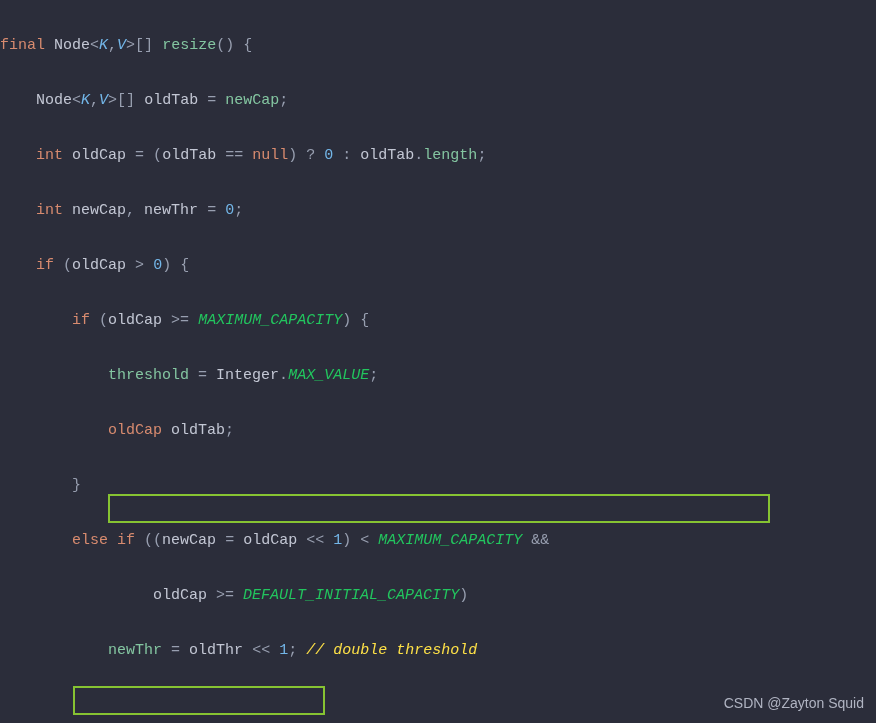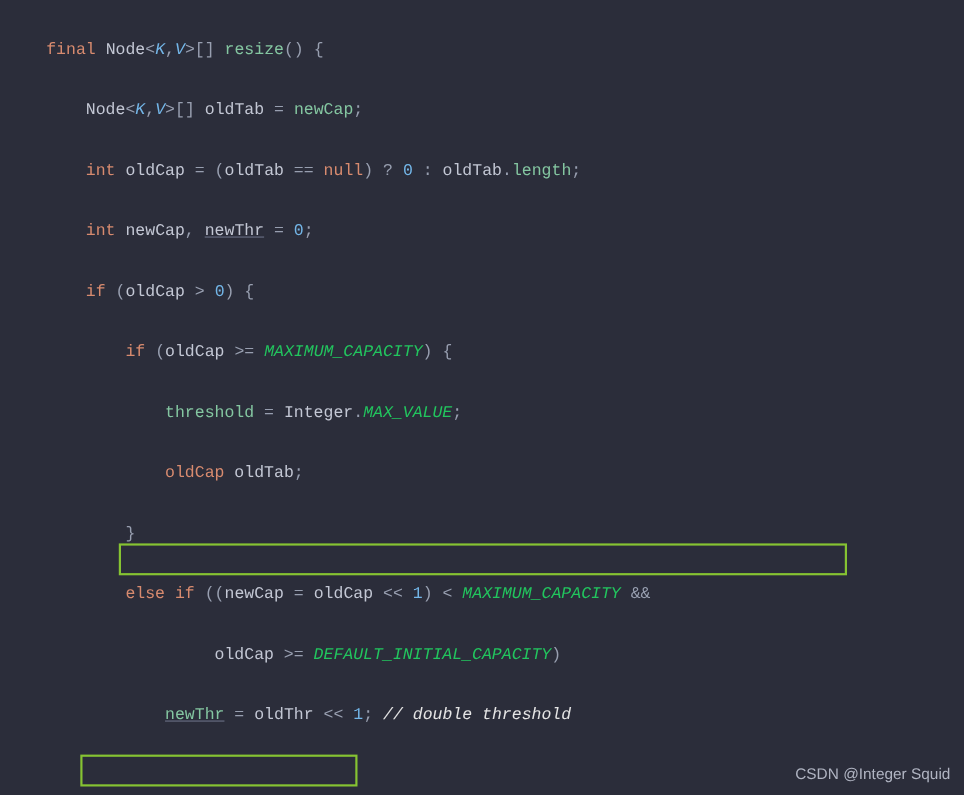--- a/index.html
+++ b/index.html
@@ -14,34 +14,33 @@
     height: 723px;
     overflow: hidden;
     position: relative;
   }
   .code-area {
     padding: 5px 0 0 0;
     position: relative;
     white-space: pre;
   }
   .line {
-    padding-left: 42px;
     position: relative;
     height: 27.5px;
   }
   .kw { color: #d88b6f; }
   .typeparam { color: #73b6e8; font-style: italic; }
   .num { color: #73b6e8; }
   .fn { color: #84c6a1; }
-  .comment { color: #e5e5e5; font-style: italic; }
+  .comment { color: #fde047; font-style: italic; }
   .const { color: #22c55e; font-style: italic; }
   .punct { color: #989fb0; }
   .op { color: #989fb0; }
   .var { color: #c3c7d4; }
-  .underline { text-decoration: underline; text-decoration-color: #6a7185; }
+  .underline { text-decoration-color: #6a7185; }
   .box-green {
     position: absolute;
     border: 2px solid #86c332;
     pointer-events: none;
   }
   .watermark {
     position: absolute;
     bottom: 6px;
     right: 12px;
     color: #b0b4c2;
@@ -76,13 +75,13 @@
 
 
 
 
 
 </div>
 
 <div class="box-green" style="left:108px; top:494px; width:658px; height:25px;"></div>
 <div class="box-green" style="left:73px; top:686px; width:248px; height:25px;"></div>
 
-<div class="watermark">CSDN @Integer Squid</div>
+<div class="watermark">CSDN @Zayton Squid</div>
 
 </body></html>

